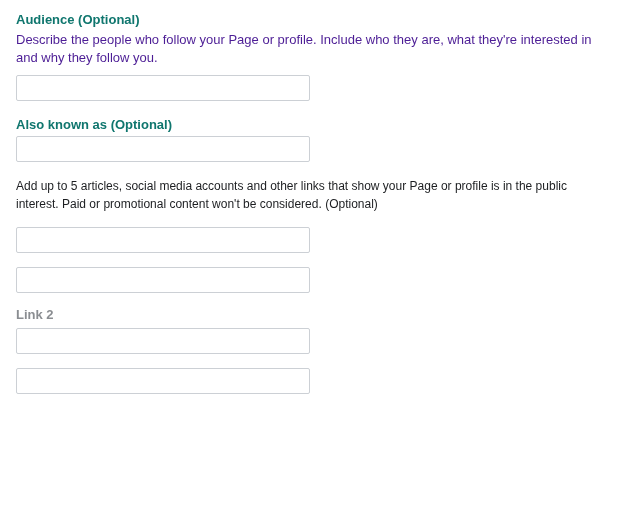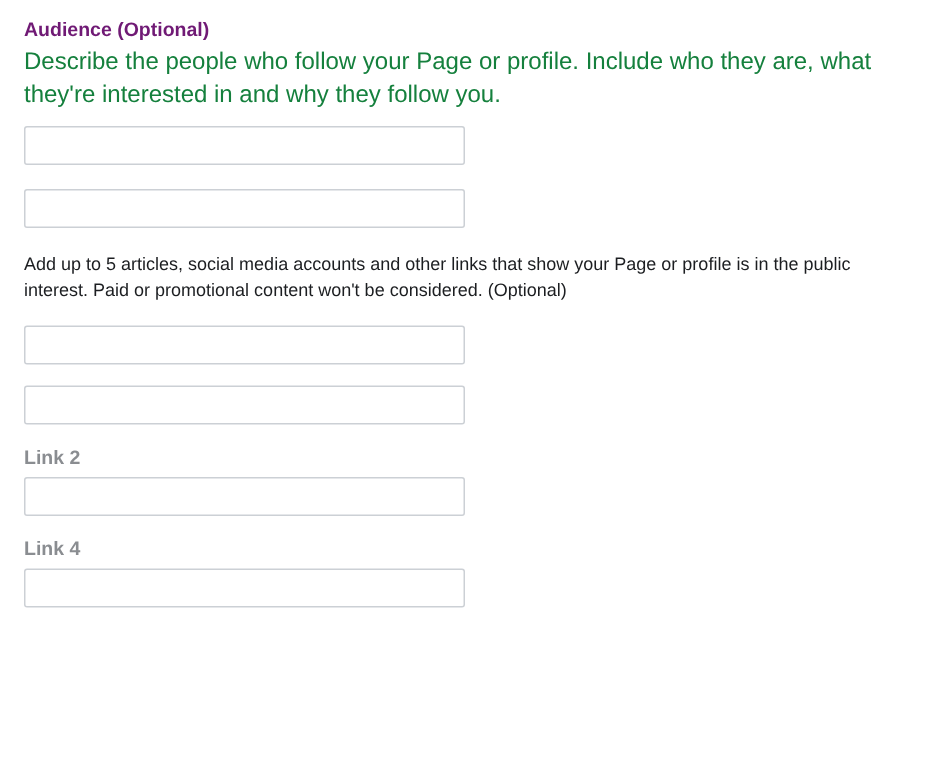--- a/index.html
+++ b/index.html
@@ -13,27 +13,27 @@
       color: #1c1e21;
       background: #fff;
       padding: 12px 16px;
       width: 620px;
     }
     .section {
       margin-bottom: 16px;
     }
     .section-heading {
       font-weight: 600;
-      color: #701a75;
+      color: #0f766e;
       font-size: 13px;
       margin-bottom: 4px;
     }
     .section-desc {
-      color: #15803d;
-      font-size: 16px;
+      color: #4c1d95;
+      font-size: 13px;
       line-height: 1.4;
       margin-bottom: 8px;
     }
     .text-input {
       width: 294px;
       height: 26px;
       border: 1px solid #ccd0d5;
       border-radius: 2px;
       padding: 3px 6px;
       font-size: 13px;
@@ -61,34 +61,34 @@
 </head>
 <body>
 
 <div class="section">
   <div class="section-heading">Audience (Optional)</div>
   <div class="section-desc">Describe the people who follow your Page or profile. Include who they are, what they're interested in and why they follow you.</div>
   <input type="text" class="text-input" value="" style="">
 </div>
 
 <div class="section">
+  <div class="section-heading">Also known as (Optional)</div>
   <input type="text" class="text-input" value="" style="">
 </div>
 
 <div class="links-intro">Add up to 5 articles, social media accounts and other links that show your Page or profile is in the public interest. Paid or promotional content won't be considered. (Optional)</div>
 
 <div class="link-field">
   <input type="text" class="text-input" value="" style="">
 </div>
 
 <div class="link-field">
   <input type="text" class="text-input" value="" style="">
 </div>
 
 <div class="link-field">
   <label class="link-label">Link 2</label>
   <input type="text" class="text-input" value="" style="">
 </div>
 
 <div class="link-field">
-  <label class="link-label">Link 4</label>
   <input type="text" class="text-input" value="" style="">
 </div>
 
 </body></html>

